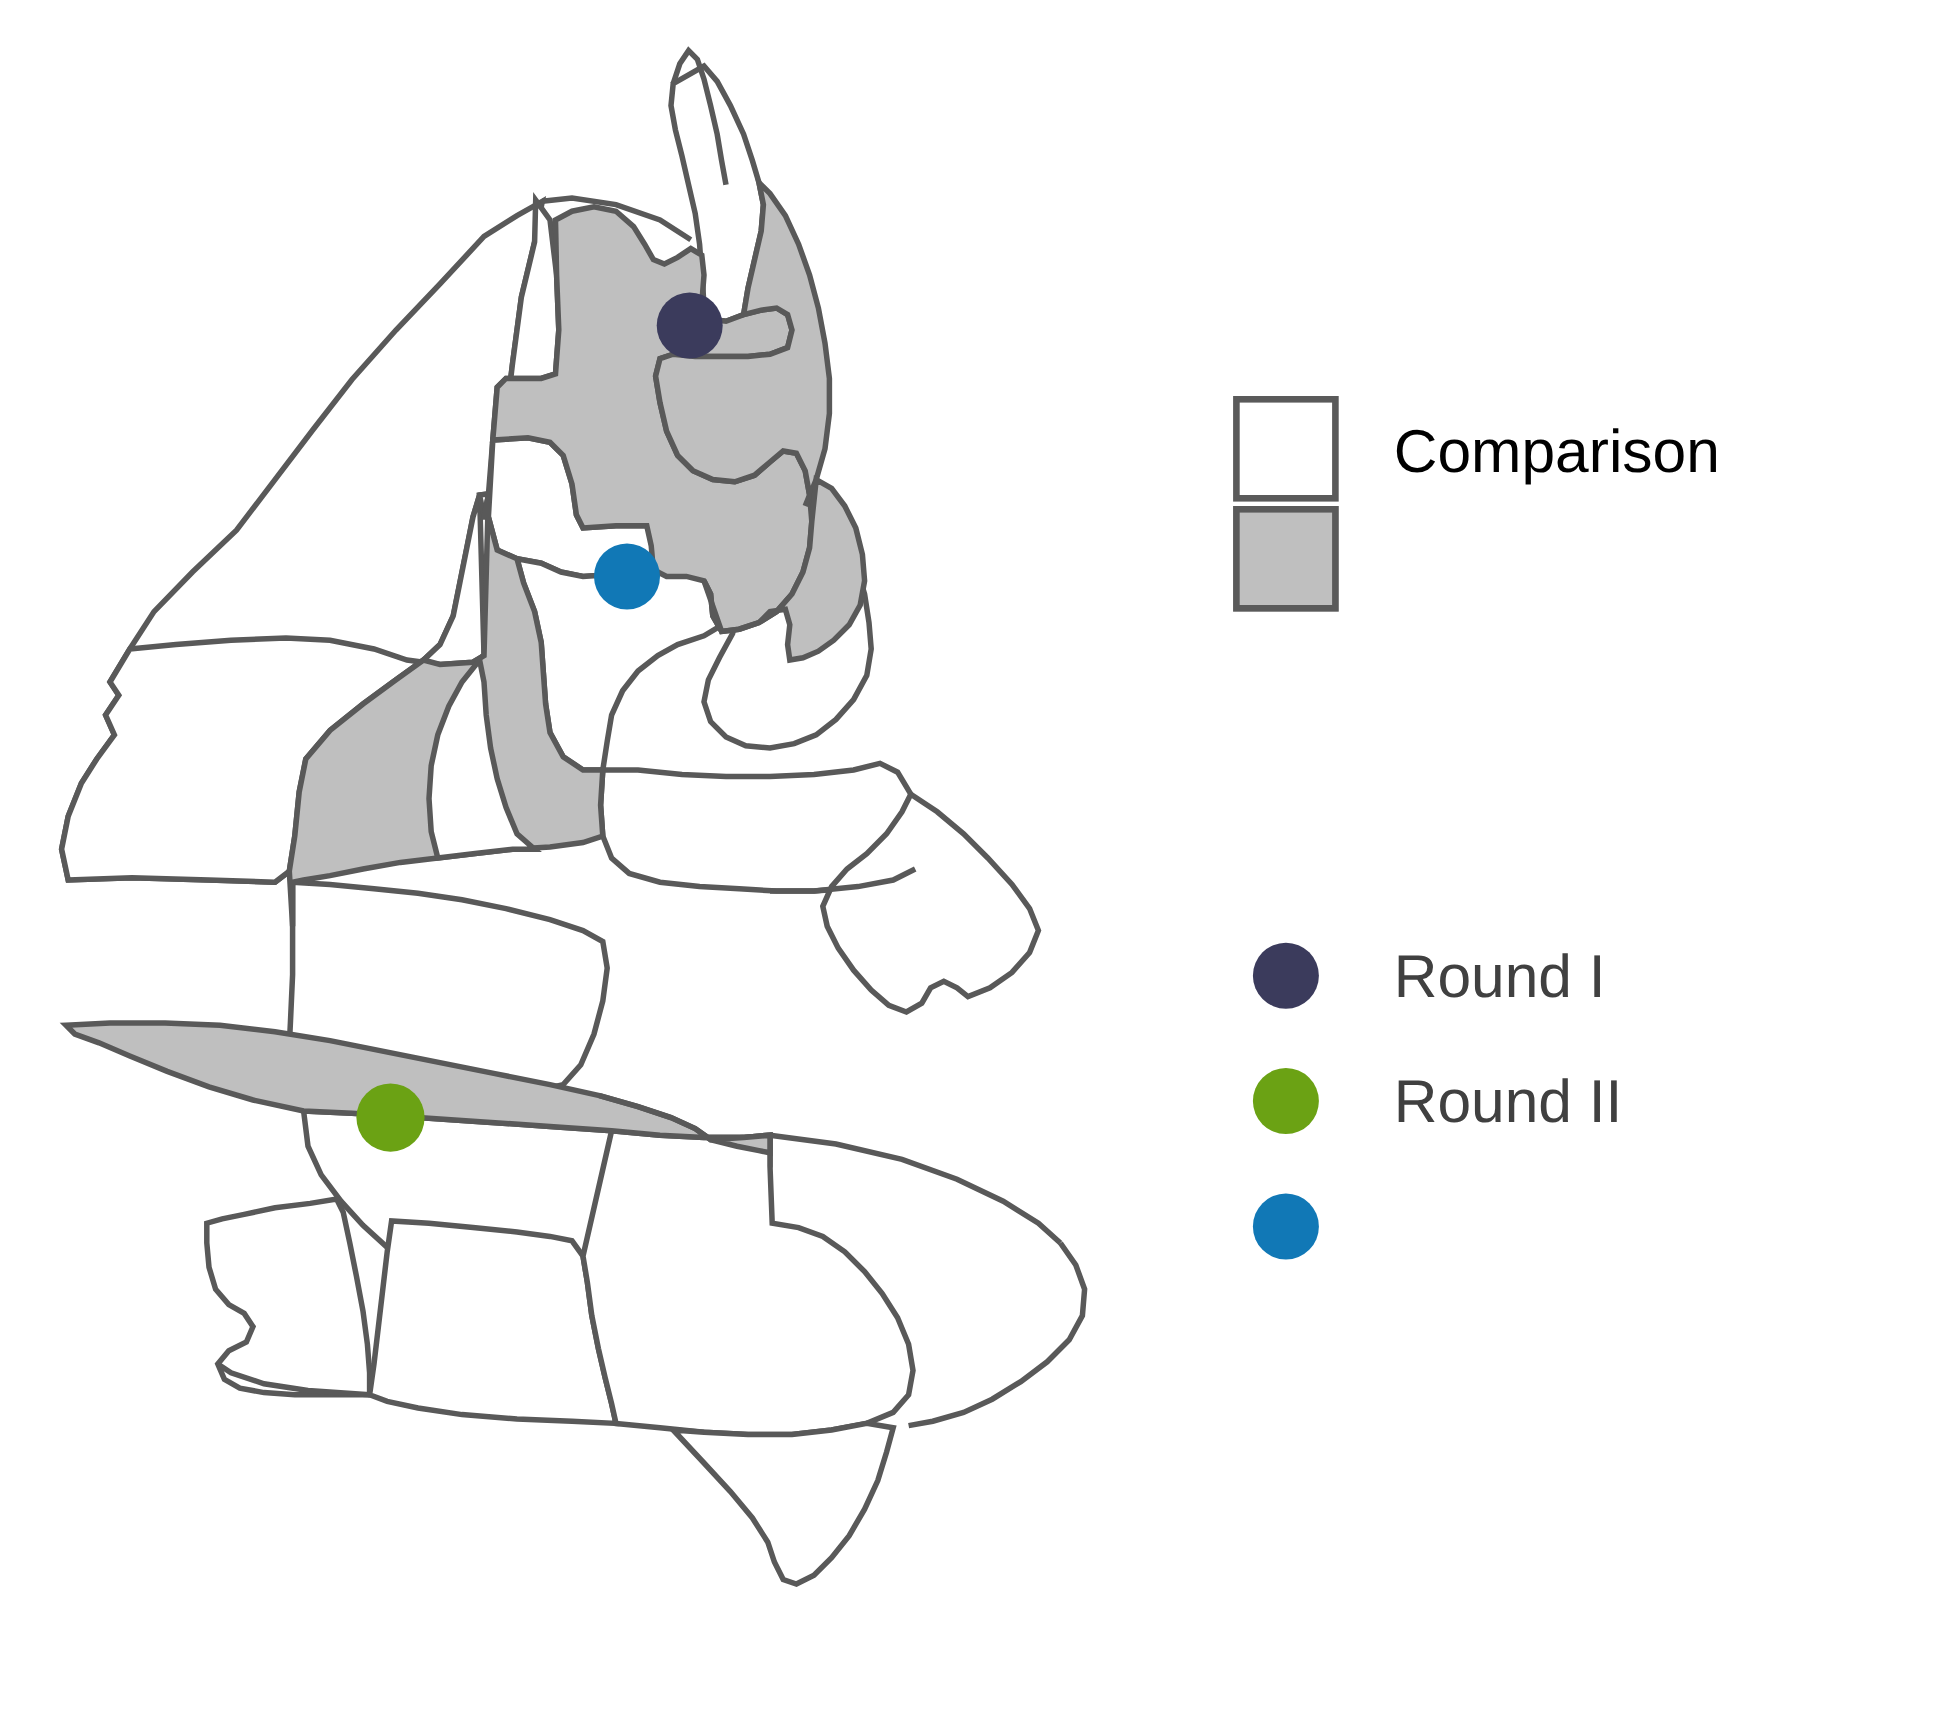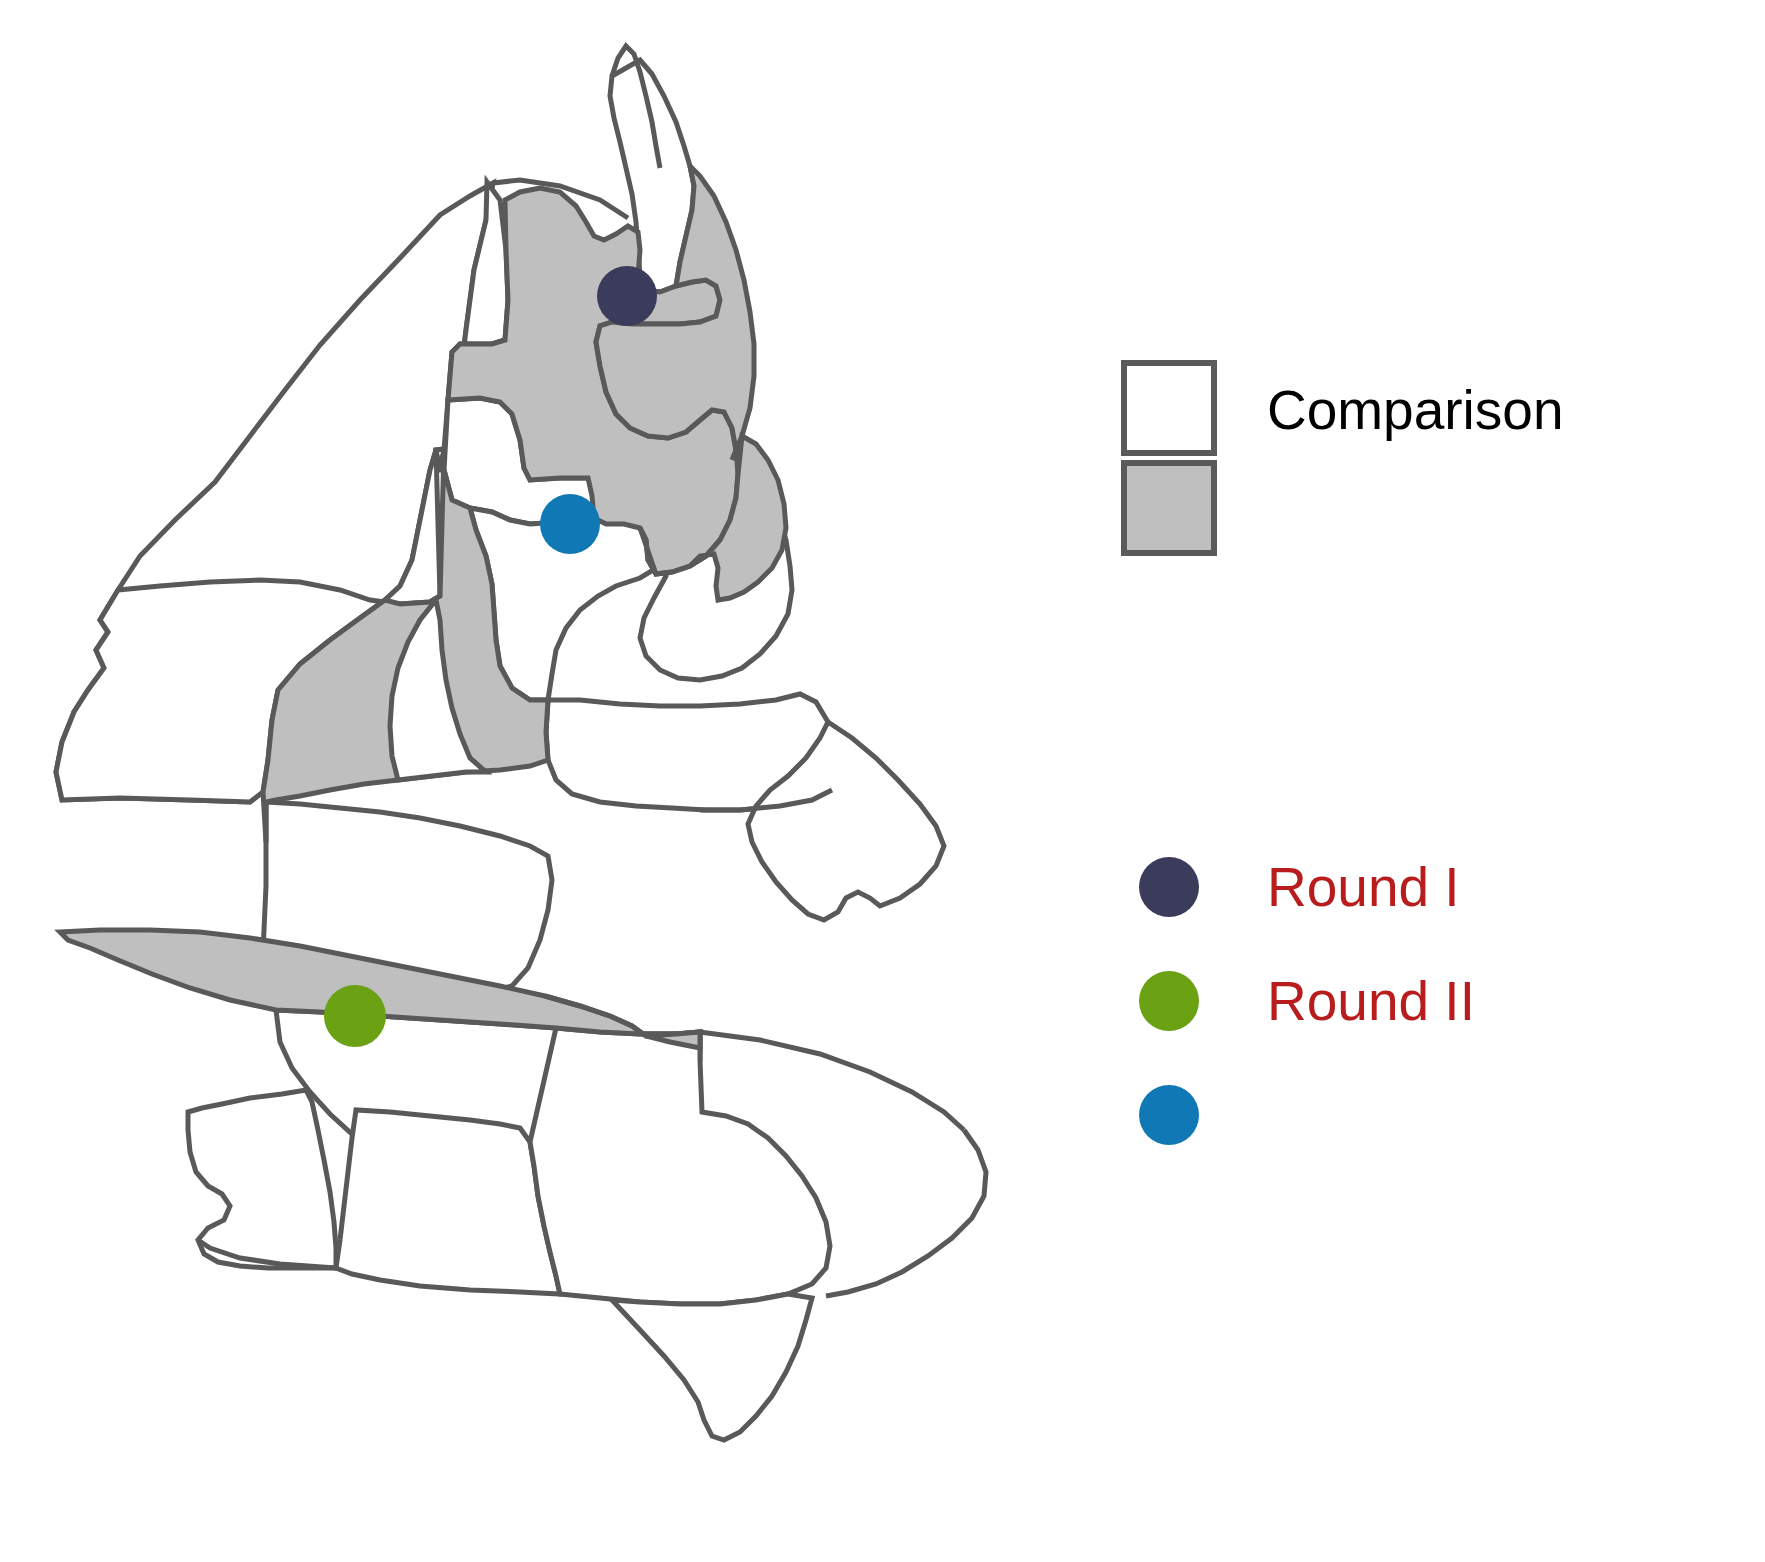--- a/index.html
+++ b/index.html
@@ -79,21 +79,21 @@
   .dot {
     width: 60px;
     height: 60px;
     border-radius: 50%;
     flex: 0 0 auto;
     margin-left: 18px;
   }
   .round-label {
     margin-left: 68px;
     font-size: 55px;
-    color: #b91c1c;
+    color: #404040;
     white-space: nowrap;
   }
   .fill-legend-wrap {
     display: flex;
     align-items: flex-start;
   }
 </style>
 </head>
 <body>
 

